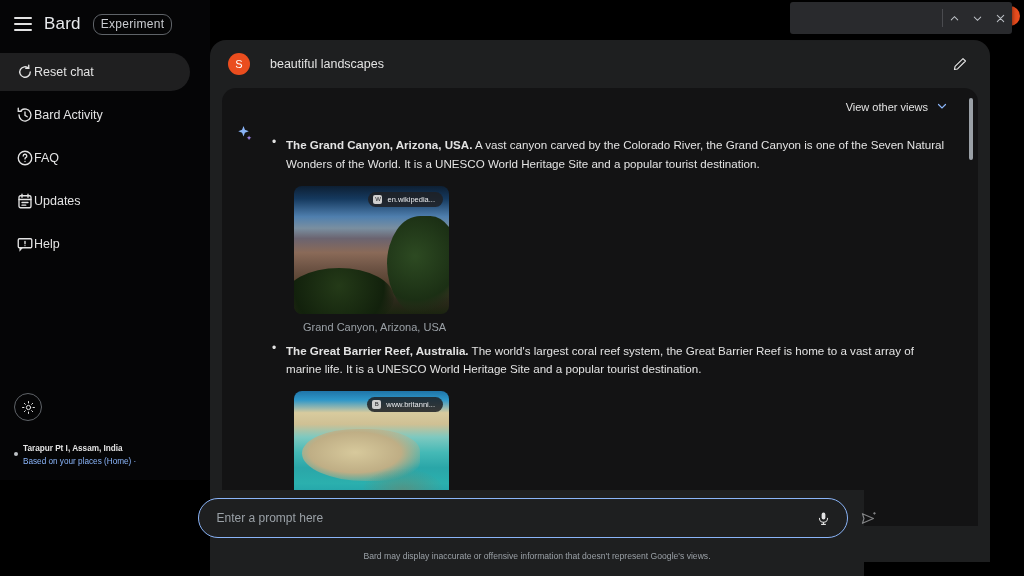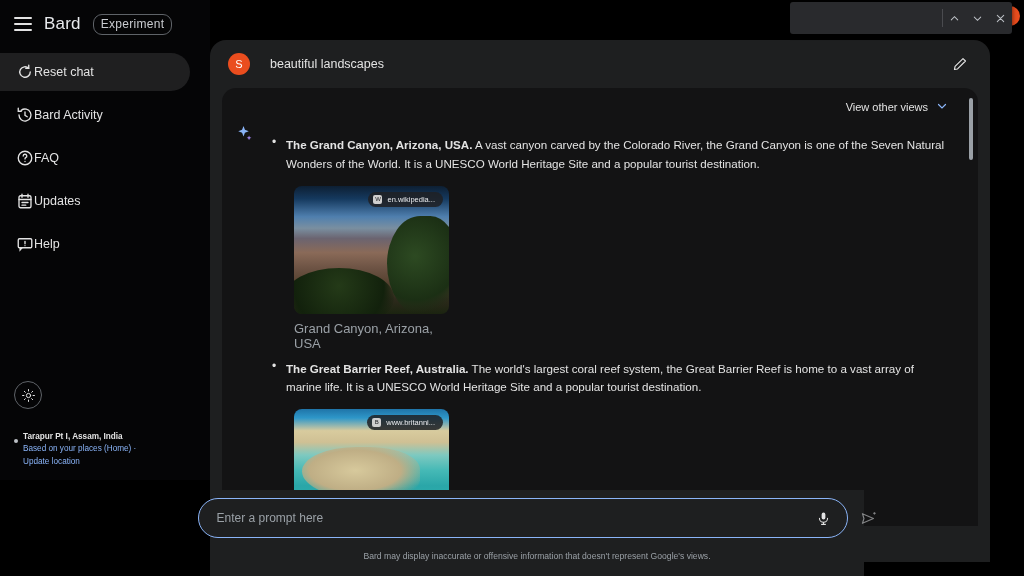--- a/index.html
+++ b/index.html
@@ -159,21 +159,21 @@
     background: rgba(32,33,36,.86); border-radius: 10px;
     padding: 3px 8px 3px 5px;
     color: #e8eaed; font-size: 7.5px; white-space: nowrap;
   }
   .src-favicon {
     width: 9px; height: 9px; border-radius: 2px;
     background: #cfcfcf; color: #202124;
     font-size: 6px; line-height: 9px; text-align: center;
     flex: 0 0 9px;
   }
-  .thumb-caption { color: #9aa0a6; font-size: 13px; margin-top: 7px; }
+  .thumb-caption { color: #9aa0a6; font-size: 11px; margin-top: 7px; margin-left: 9px; }
 
   #scrollbar-track {
     position: absolute; right: 5px; top: 10px;
     width: 4px; height: 420px;
   }
   #scrollbar-thumb {
     width: 4px; height: 62px; border-radius: 3px;
     background: #9aa0a6; cursor: pointer;
   }
 
@@ -311,21 +311,20 @@
         <circle cx="12" cy="12" r="3.4"></circle>
         <path d="M12 2.5v2.2M12 19.3v2.2M2.5 12h2.2M19.3 12h2.2M5.3 5.3l1.6 1.6M17.1 17.1l1.6 1.6M18.7 5.3l-1.6 1.6M6.9 17.1l-1.6 1.6"></path>
       </svg>
     </div>
     <div id="loc-block">
       <div id="loc-row">
         <span id="loc-dot"></span>
         <span id="loc-place">Tarapur Pt I, Assam, India</span>
       </div>
       <div class="loc-sub">Based on your places (Home) ·</div>
-      <div class="loc-sub">Update location</div>
     </div>
   </div>
 </div>
 
 <div id="profile-avatar"></div>
 
 <div id="find-bar">
   <input id="find-input" type="text" placeholder="" style="">
   <div id="find-divider"></div>
   <div class="find-btn">

